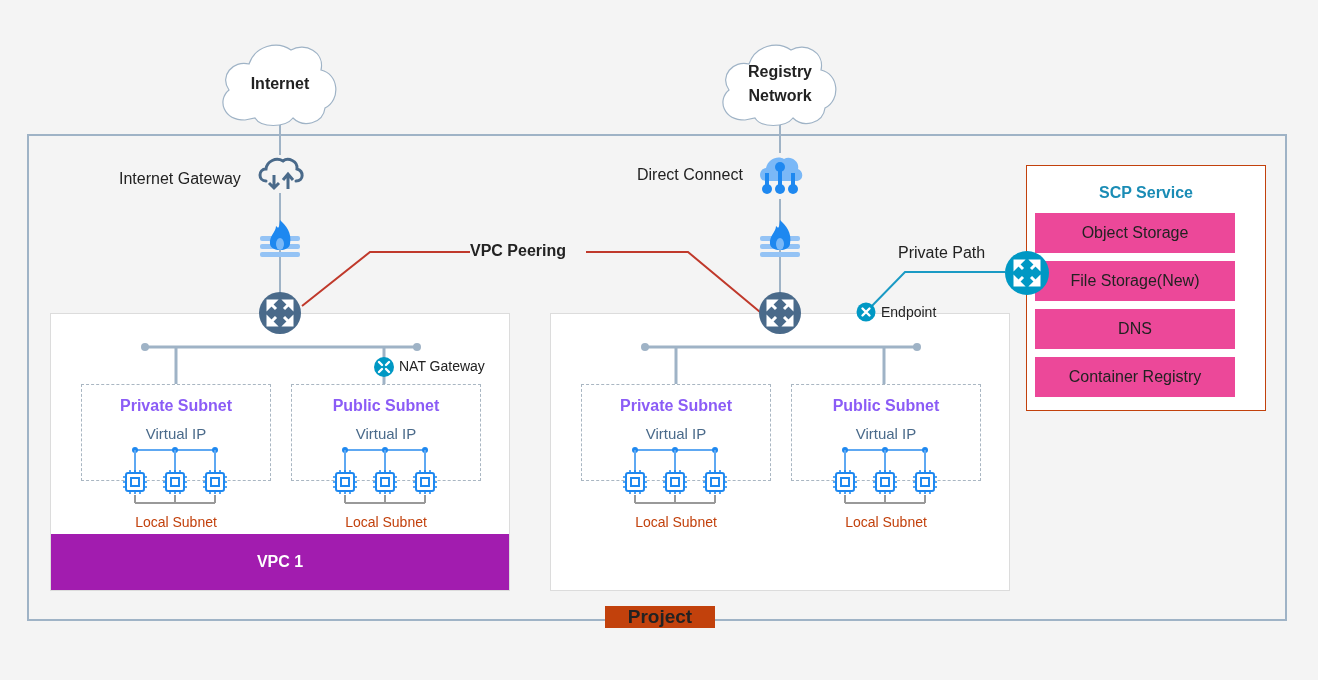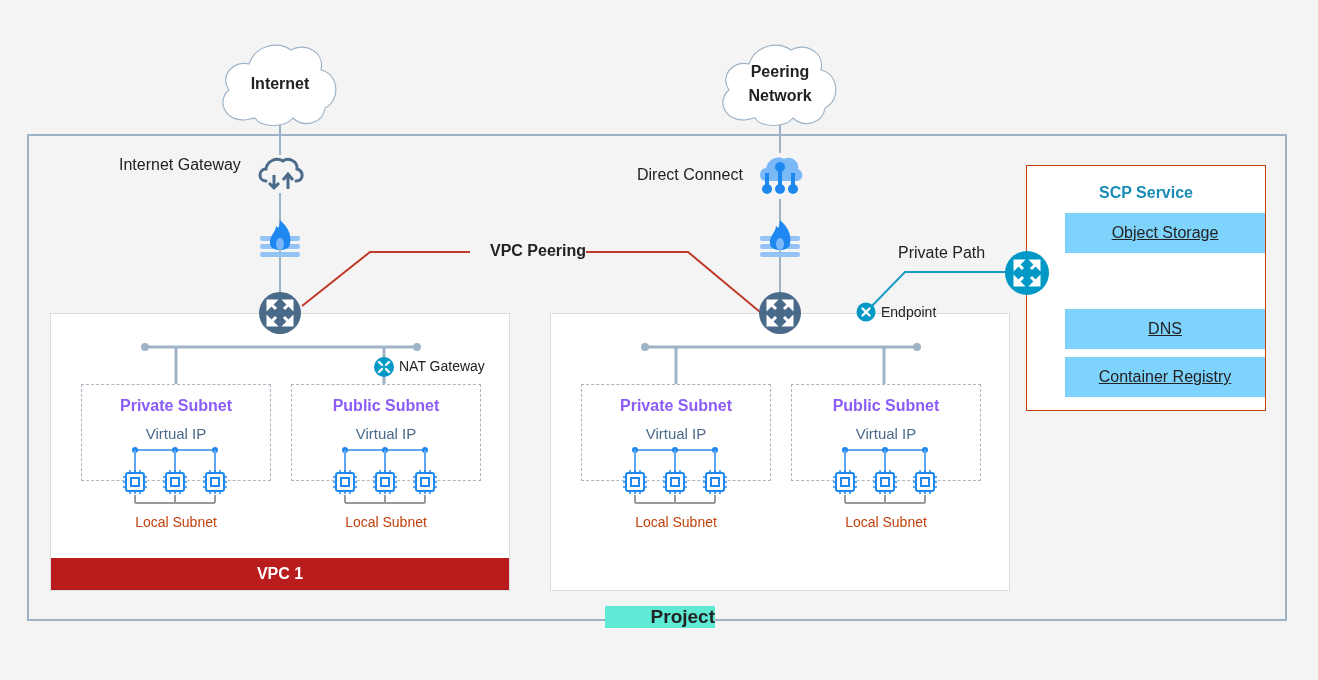--- a/index.html
+++ b/index.html
@@ -2,30 +2,30 @@
 <html><head>
 <meta charset="utf-8">
 <style>
   html, body { margin:0; padding:0; }
   body { width:1318px; height:680px; background:#f4f4f4; position:relative; overflow:hidden;
          font-family:"Liberation Sans", "DejaVu Sans", sans-serif; color:#222; }
   .abs { position:absolute; }
   .lbl { position:absolute; white-space:nowrap; }
   svg.full { position:absolute; left:0; top:0; }
   .vpc { position:absolute; background:#fff; border:1px solid #dcdcdc; box-sizing:border-box; }
-  .vpc-bar { position:absolute; left:0; right:0; bottom:0; height:32px; background:#b91c1c; color:#fff;
+  .vpc-bar { position:absolute; left:0; right:0; bottom:0; height:56px; background:#a21caf; color:#fff;
              font-weight:bold; font-size:16px; display:flex; align-items:center; justify-content:center; }
   .subnet { position:absolute; border:1px dashed #a9b6c2; box-sizing:border-box; }
   .subnet-title { position:absolute; left:0; right:0; top:12px; text-align:center; font-size:16px; font-weight:bold; color:#8b5cf6; }
   .vip { position:absolute; left:0; right:0; top:40px; text-align:center; font-size:15px; color:#4a6a8a; }
   .local { position:absolute; text-align:center; font-size:14px; color:#c2410c; width:120px; }
   .scp { position:absolute; left:1026px; top:165px; width:240px; height:246px; border:1px solid #c2410c; background:#fff; box-sizing:border-box; }
   .scp-title { position:absolute; left:0; right:0; top:18px; text-align:center; color:#1a8cb5; font-weight:bold; font-size:16px; }
-  .scp-item { position:absolute; left:38px; width:200px; height:40px; background:#7dd3fc; display:flex; align-items:center; justify-content:center; font-size:16px; color:#222;text-decoration:underline; }
-  .project-lbl { position:absolute; left:605px; top:606px; width:110px; text-align:right; font-size:19px; font-weight:bold; background:#5eead4; }
+  .scp-item { position:absolute; left:8px; width:200px; height:40px; background:#ec4899; display:flex; align-items:center; justify-content:center; font-size:16px; color:#222; }
+  .project-lbl { position:absolute; left:605px; top:606px; width:110px; text-align:center; font-size:19px; font-weight:bold; background:#c2410c; }
   .cloud-text { position:absolute; text-align:center; font-weight:bold; font-size:16px; color:#222; line-height:24px; }
 </style>
 </head>
 <body>
 
 <svg class="full" width="1318" height="680">
 
   <path d="M605 620 H28 V135 H1286 V620 H715" fill="none" stroke="#9fb3c6" stroke-width="2"></path>
 
   <line x1="280" y1="120" x2="280" y2="295" stroke="#9fb3c6" stroke-width="2"></line>
@@ -39,25 +39,25 @@
 
 <svg class="abs" style="left:215px;top:38px" width="130" height="90">
   <path d="M30 82 C8 82 2 62 14 52 C4 38 18 22 34 26 C40 8 62 2 76 12 C90 4 110 14 106 32 C124 36 126 62 110 70 C108 86 88 90 78 80 C70 90 46 90 40 80 Z" fill="#fff" stroke="#9fb3c6" stroke-width="1.2"></path>
 </svg>
 <div class="cloud-text" style="left:215px;top:72px;width:130px">Internet</div>
 
 <svg class="abs" style="left:715px;top:38px" width="130" height="90">
   <path d="M30 82 C8 82 2 62 14 52 C4 38 18 22 34 26 C40 8 62 2 76 12 C90 4 110 14 106 32 C124 36 126 62 110 70 C108 86 88 90 78 80 C70 90 46 90 40 80 Z" fill="#fff" stroke="#9fb3c6" stroke-width="1.2"></path>
 </svg>
 <div class="cloud-text" style="left:715px;top:60px;width:130px">
-  <div>Peering</div>
+  <div>Registry</div>
   <div>Network</div>
 </div>
 
-<div class="lbl" style="left:119px;top:156px;font-size:16px">Internet Gateway</div>
+<div class="lbl" style="left:119px;top:170px;font-size:16px">Internet Gateway</div>
 <svg class="abs" style="left:256px;top:155px" width="48" height="38">
   <rect x="0" y="0" width="48" height="38" fill="#f4f4f4"></rect>
   <path d="M10 26 C2 26 2 14 10 14 C11 6 20 2 27 6 C32 2 42 6 41 14 C48 16 48 26 40 26" fill="none" stroke="#4a6a8a" stroke-width="3" stroke-linecap="round"></path>
   <path d="M18 20 V32 M13 28 L18 33 L23 28" fill="none" stroke="#4a6a8a" stroke-width="3"></path>
   <path d="M32 34 V20 M27 25 L32 19 L37 25" fill="none" stroke="#4a6a8a" stroke-width="3"></path>
 </svg>
 
 <div class="lbl" style="left:637px;top:166px;font-size:16px">Direct Connect</div>
 <svg class="abs" style="left:756px;top:153px" width="48" height="46">
   <rect width="48" height="46" fill="#f4f4f4"></rect>
@@ -79,21 +79,21 @@
   <ellipse cx="20" cy="28" rx="4" ry="6" fill="#7ab8f7"></ellipse>
 </svg>
 <svg class="abs" style="left:760px;top:216px" width="42" height="46">
   <rect x="0" y="20" width="40" height="5" rx="2" fill="#94c3f5"></rect>
     <rect x="0" y="28" width="40" height="5" rx="2" fill="#94c3f5"></rect>
     <rect x="0" y="36" width="40" height="5" rx="2" fill="#94c3f5"></rect>
   <path d="M20 4 C26 10 32 16 30 28 C29 36 11 36 10 28 C9 20 16 16 16 10 C18 12 19 14 20 4 Z" fill="#1e88f0"></path>
   <ellipse cx="20" cy="28" rx="4" ry="6" fill="#7ab8f7"></ellipse>
 </svg>
 
-<div class="lbl" style="left:470px;top:242px;width:116px;text-align:right;font-size:16px;font-weight:bold;background:#f4f4f4">VPC Peering</div>
+<div class="lbl" style="left:470px;top:242px;width:116px;text-align:left;font-size:16px;font-weight:bold;background:#f4f4f4">VPC Peering</div>
 
 <div class="lbl" style="left:898px;top:244px;font-size:16px">Private Path</div>
 
 <div class="vpc" style="left:50px;top:313px;width:460px;height:278px">
   <div class="vpc-bar">VPC 1</div>
   <svg class="abs" style="left:0;top:0" width="460" height="238">
     <line x1="94" y1="33" x2="366" y2="33" stroke="#9fb3c6" stroke-width="3"></line>
     <circle cx="94" cy="33" r="4" fill="#9fb3c6"></circle>
       <circle cx="366" cy="33" r="4" fill="#9fb3c6"></circle>
     <line x1="125" y1="33" x2="125" y2="70" stroke="#9fb3c6" stroke-width="3"></line>
@@ -281,20 +281,21 @@
 
 <svg class="abs" style="left:856px;top:302px" width="20" height="20">
   <circle cx="10" cy="10" r="9.5" fill="#0098c4"></circle>
   <path d="M6.5 6.5 L13.5 13.5 M13.5 6.5 L6.5 13.5" stroke="#fff" stroke-width="2.4" stroke-linecap="round"></path>
 </svg>
 <div class="lbl" style="left:881px;top:304px;font-size:14px">Endpoint</div>
 
 <div class="scp">
   <div class="scp-title">SCP Service</div>
   <div class="scp-item" style="top:47px">Object Storage</div>
+  <div class="scp-item" style="top:95px">File Storage(New)</div>
   <div class="scp-item" style="top:143px">DNS</div>
   <div class="scp-item" style="top:191px">Container Registry</div>
 </div>
 <svg class="abs" style="left:1004px;top:250px" width="46" height="46">
   <circle cx="23" cy="23" r="22" fill="#0098c4"></circle>
   <g stroke="#fff" stroke-width="3" fill="#fff">
     <path d="M12 12 L19 19"></path>
       <path d="M11 18 V11 H18 Z"></path>
     <path d="M34 12 L27 19"></path>
       <path d="M35 18 V11 H28 Z"></path>

